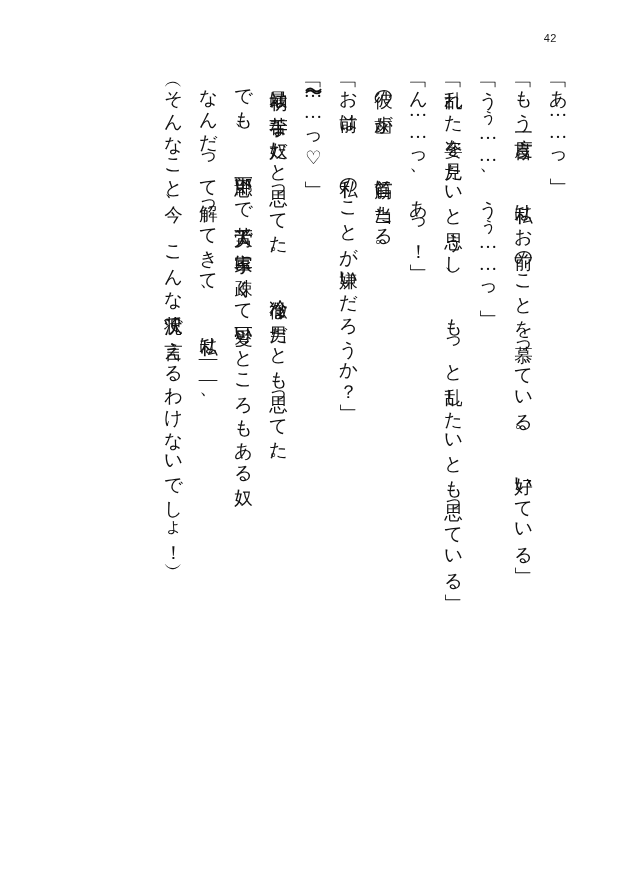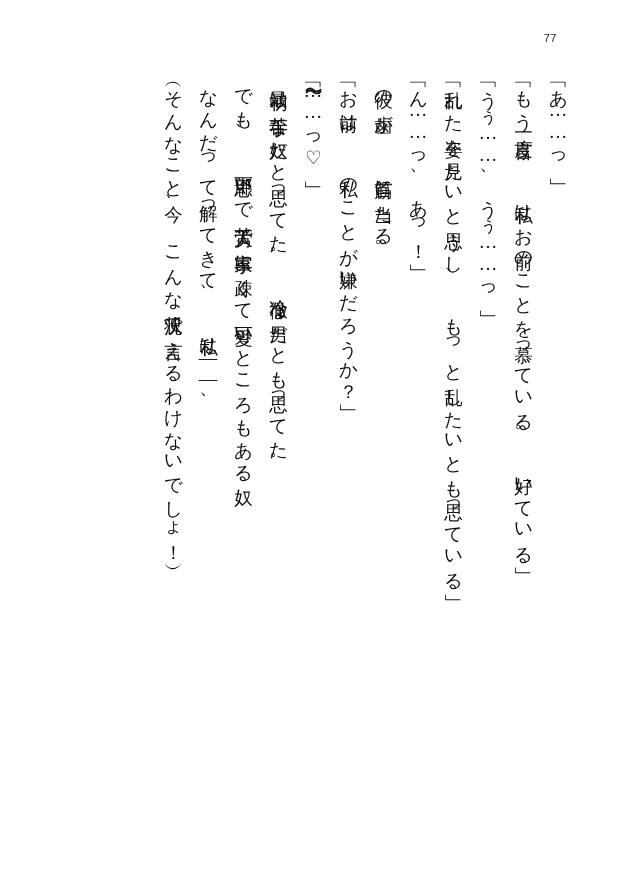--- a/index.html
+++ b/index.html
@@ -62,21 +62,21 @@
     white-space: pre;
     font-family: "Liberation Serif", "DejaVu Serif", serif;
     font-feature-settings: "vert" 1;
   }
 </style>
 </head>
 <body>
 
 <div id="page">
 
-  <div id="page-number">77</div>
+  <div id="page-number">42</div>
 
   <div id="body-text">
     <div class="vline">「あ……っ」</div>
     <div class="vline">「もう一度言う。　私はお前のことを慕っている。　好いている」</div>
     <div class="vline">「うぅ……、うぅ……っ」</div>
     <div class="vline">「乱れた姿を見たいと思うし、　もっと乱したいとも思っている」</div>
     <div class="vline">「ん……っ、あっ！」</div>
     <div class="vline">彼の歯が、　首筋に当たる。</div>
     <div class="vline">「お前は、　私のことが嫌いだろうか？」</div>
     <div class="vline">「〜〜……っ♡」</div>

